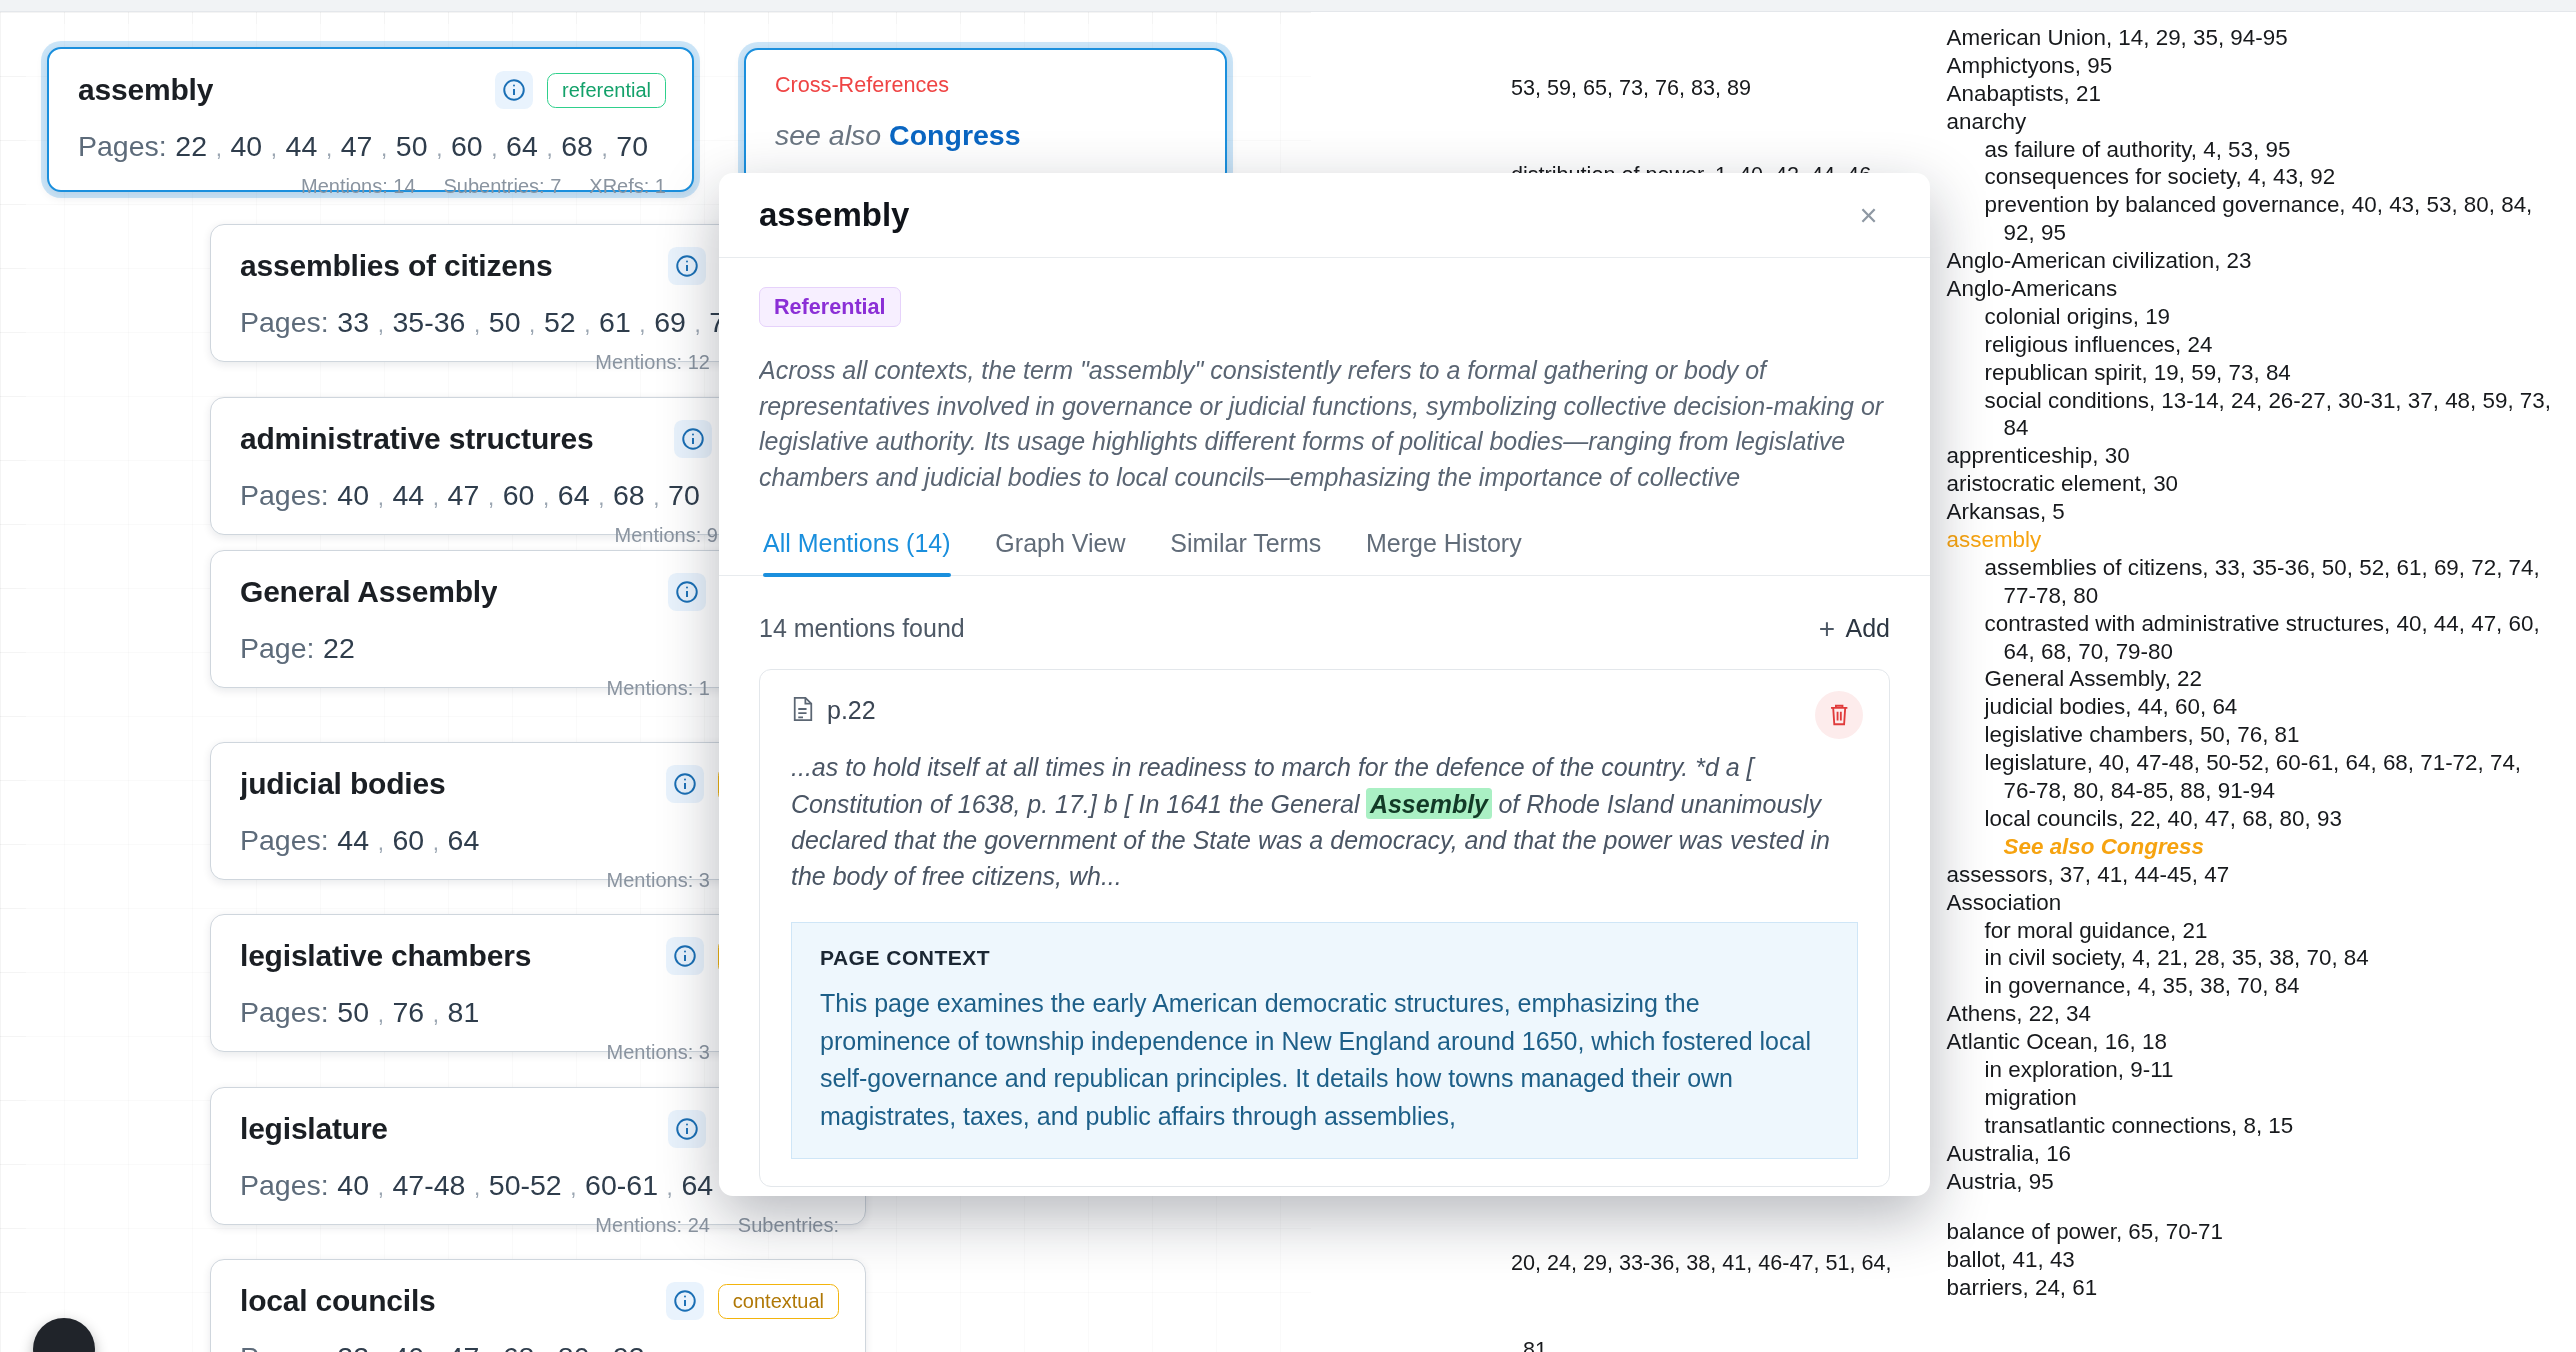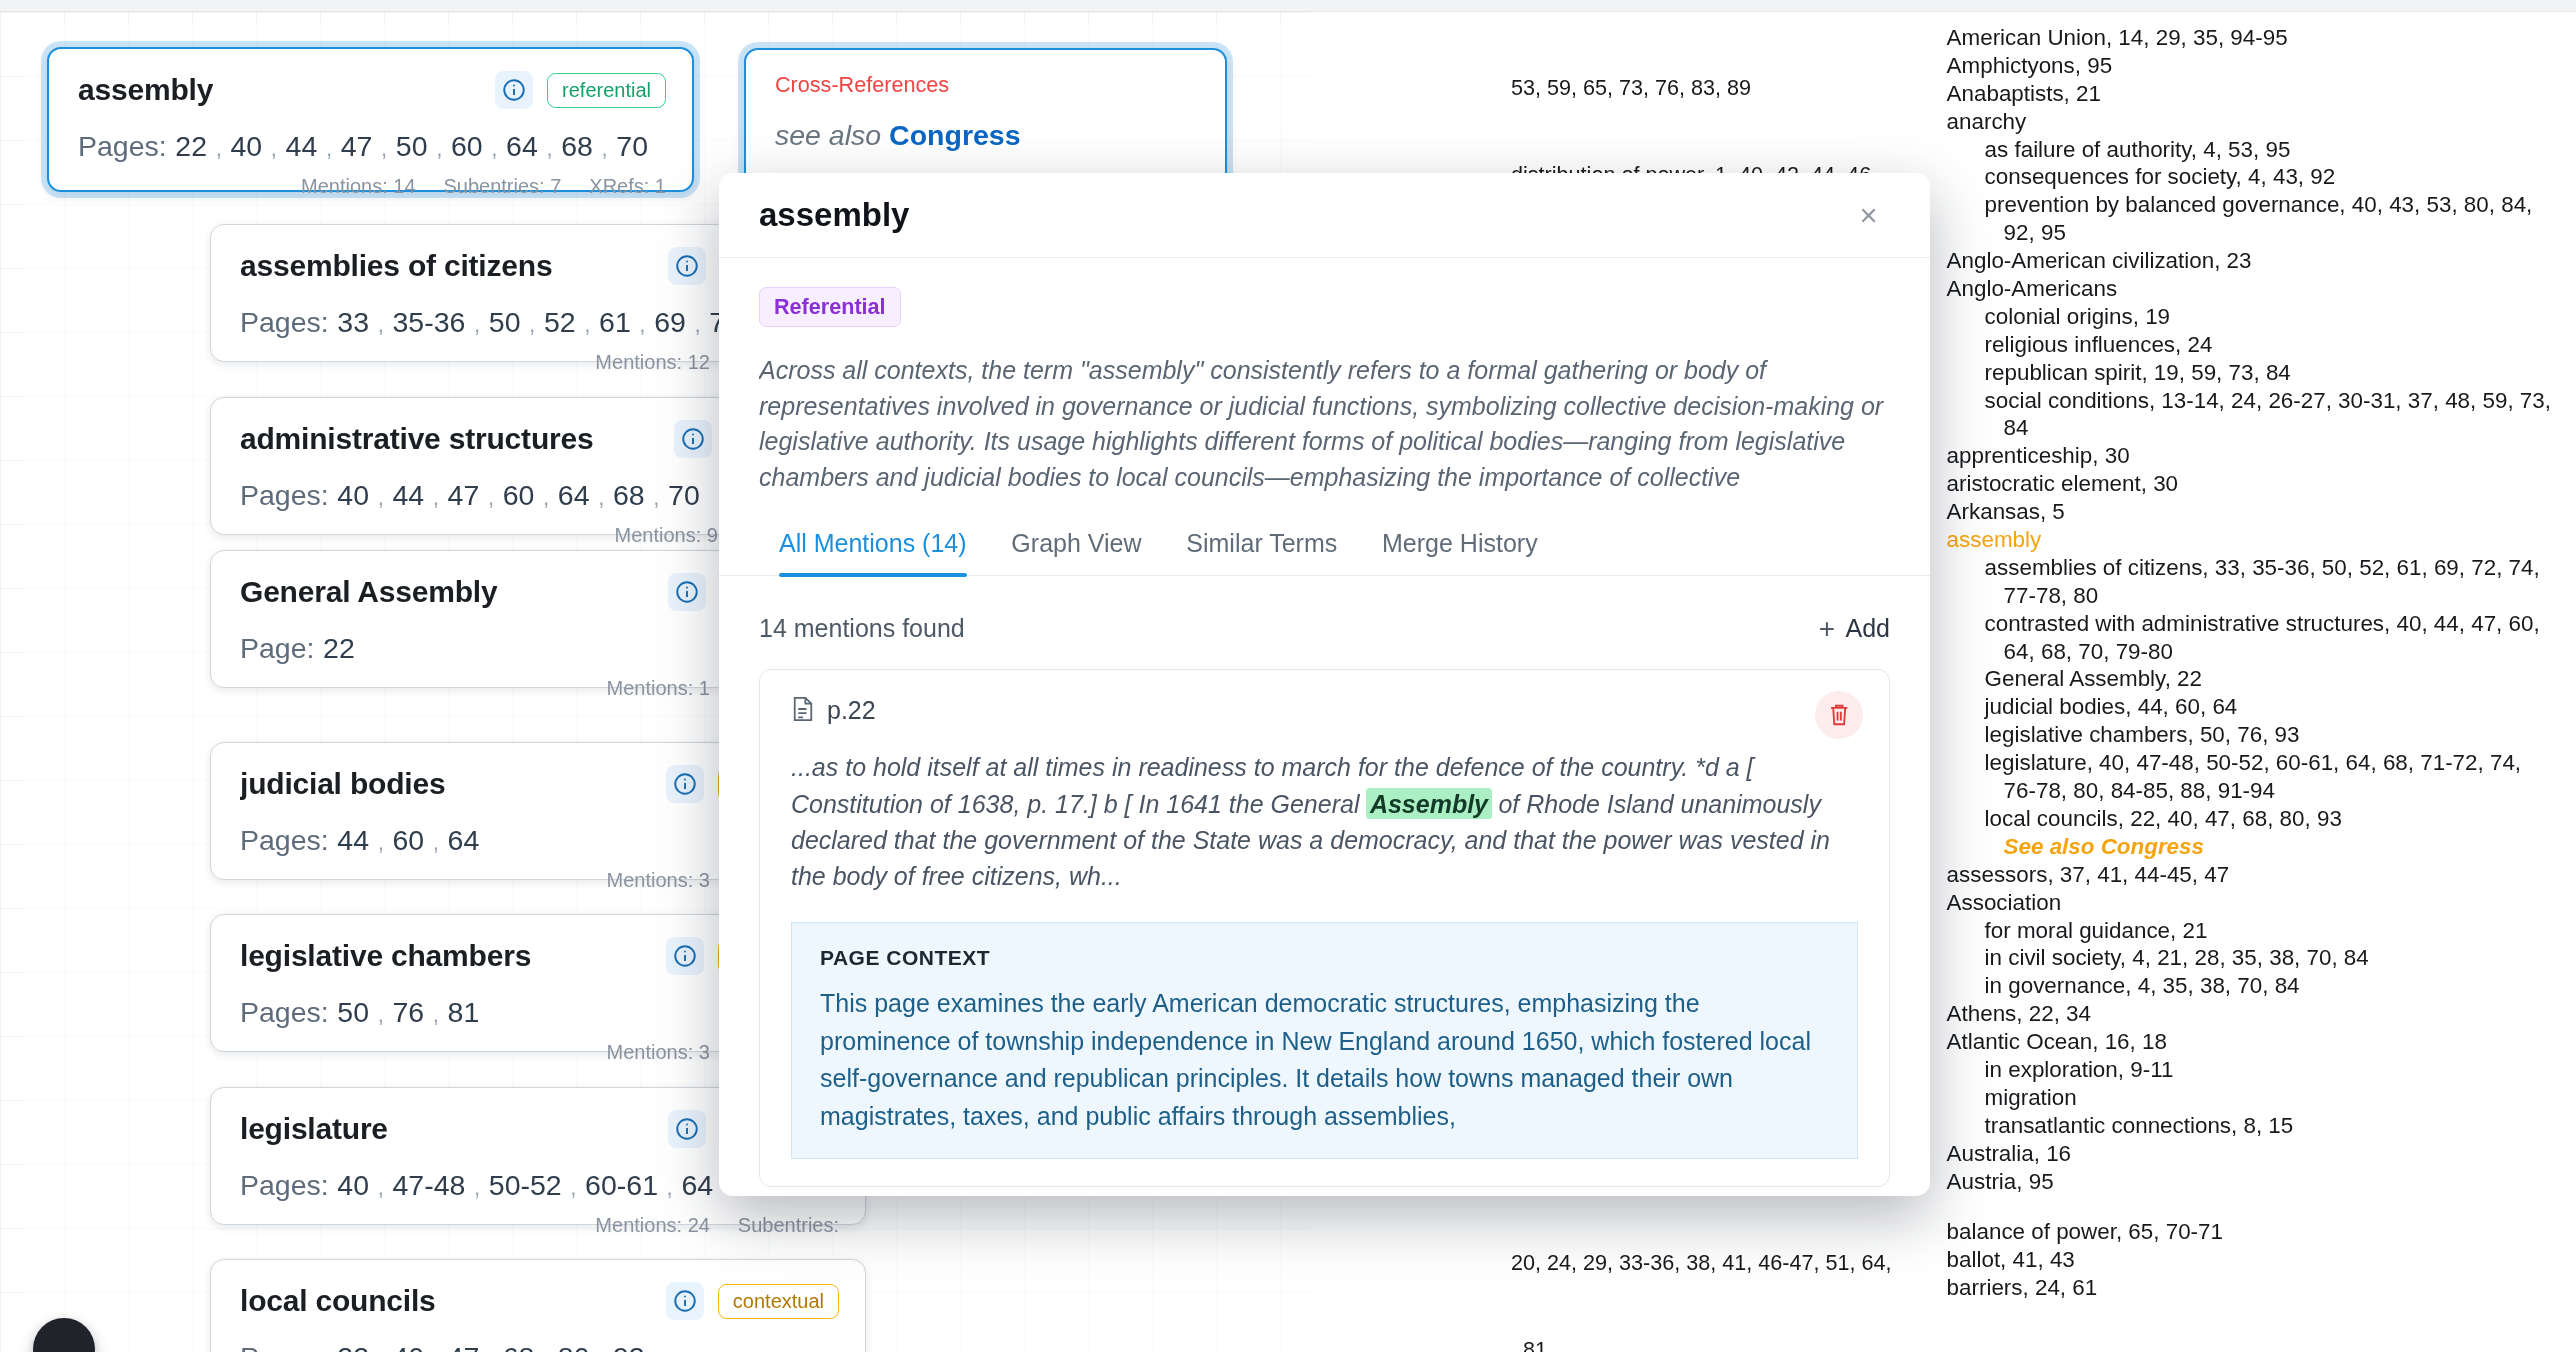--- a/index.html
+++ b/index.html
@@ -130,21 +130,21 @@
   .chip-ref {
     display: inline-block; font-size: 21.6px; font-weight: 700; color: #8b2fd6;
     background: #f7efff; border: 0.9px solid #e6d2fb; border-radius: 7px;
     padding: 6px 14px;
   }
   .summary-text {
     margin-top: 26px; font-size: 25px; line-height: 1.42; color: #5a6573;
     font-style: italic; max-height: 154px; overflow: hidden;
   }
   .tabs {
-    margin-top: 22.4px; border-bottom: 1.7px solid #e8ebee; padding: 0 60px;
+    margin-top: 22.4px; border-bottom: 1.7px solid #e8ebee; padding: 0 44px;
     display: flex; gap: 0; flex: none;
   }
   .tab {
     font-size: 25px; color: #616c79; padding: 12px 22.4px 17px 22.4px; position: relative;
     white-space: nowrap;
   }
   .tab:first-child { padding-left: 0; }
   .tab.active { color: #1a8fdd; font-weight: 400; }
   .tab.active::after {
     content: ""; position: absolute; left: 0; right: 22.4px; bottom: -1.7px;
@@ -497,21 +497,21 @@
     <div class="ix-line l2">republican spirit, 19, 59, 73, 84</div>
     <div class="ix-line l2">social conditions, 13-14, 24, 26-27, 30-31, 37, 48, 59, 73, 84</div>
     <div class="ix-line l1">apprenticeship, 30</div>
     <div class="ix-line l1">aristocratic element, 30</div>
     <div class="ix-line l1">Arkansas, 5</div>
     <div class="ix-line l1 hl">assembly</div>
     <div class="ix-line l2">assemblies of citizens, 33, 35-36, 50, 52, 61, 69, 72, 74, 77-78, 80</div>
     <div class="ix-line l2">contrasted with administrative structures, 40, 44, 47, 60, 64, 68, 70, 79-80</div>
     <div class="ix-line l2">General Assembly, 22</div>
     <div class="ix-line l2">judicial bodies, 44, 60, 64</div>
-    <div class="ix-line l2">legislative chambers, 50, 76, 93</div>
+    <div class="ix-line l2">legislative chambers, 50, 76, 81</div>
     <div class="ix-line l2">legislature, 40, 47-48, 50-52, 60-61, 64, 68, 71-72, 74, 76-78, 80, 84-85, 88, 91-94</div>
     <div class="ix-line l2">local councils, 22, 40, 47, 68, 80, 93</div>
     <div class="ix-line seealso">See also Congress</div>
     <div class="ix-line l1">assessors, 37, 41, 44-45, 47</div>
     <div class="ix-line l1">Association</div>
     <div class="ix-line l2">for moral guidance, 21</div>
     <div class="ix-line l2">in civil society, 4, 21, 28, 35, 38, 70, 84</div>
     <div class="ix-line l2">in governance, 4, 35, 38, 70, 84</div>
     <div class="ix-line l1">Athens, 22, 34</div>
     <div class="ix-line l1">Atlantic Ocean, 16, 18</div>

